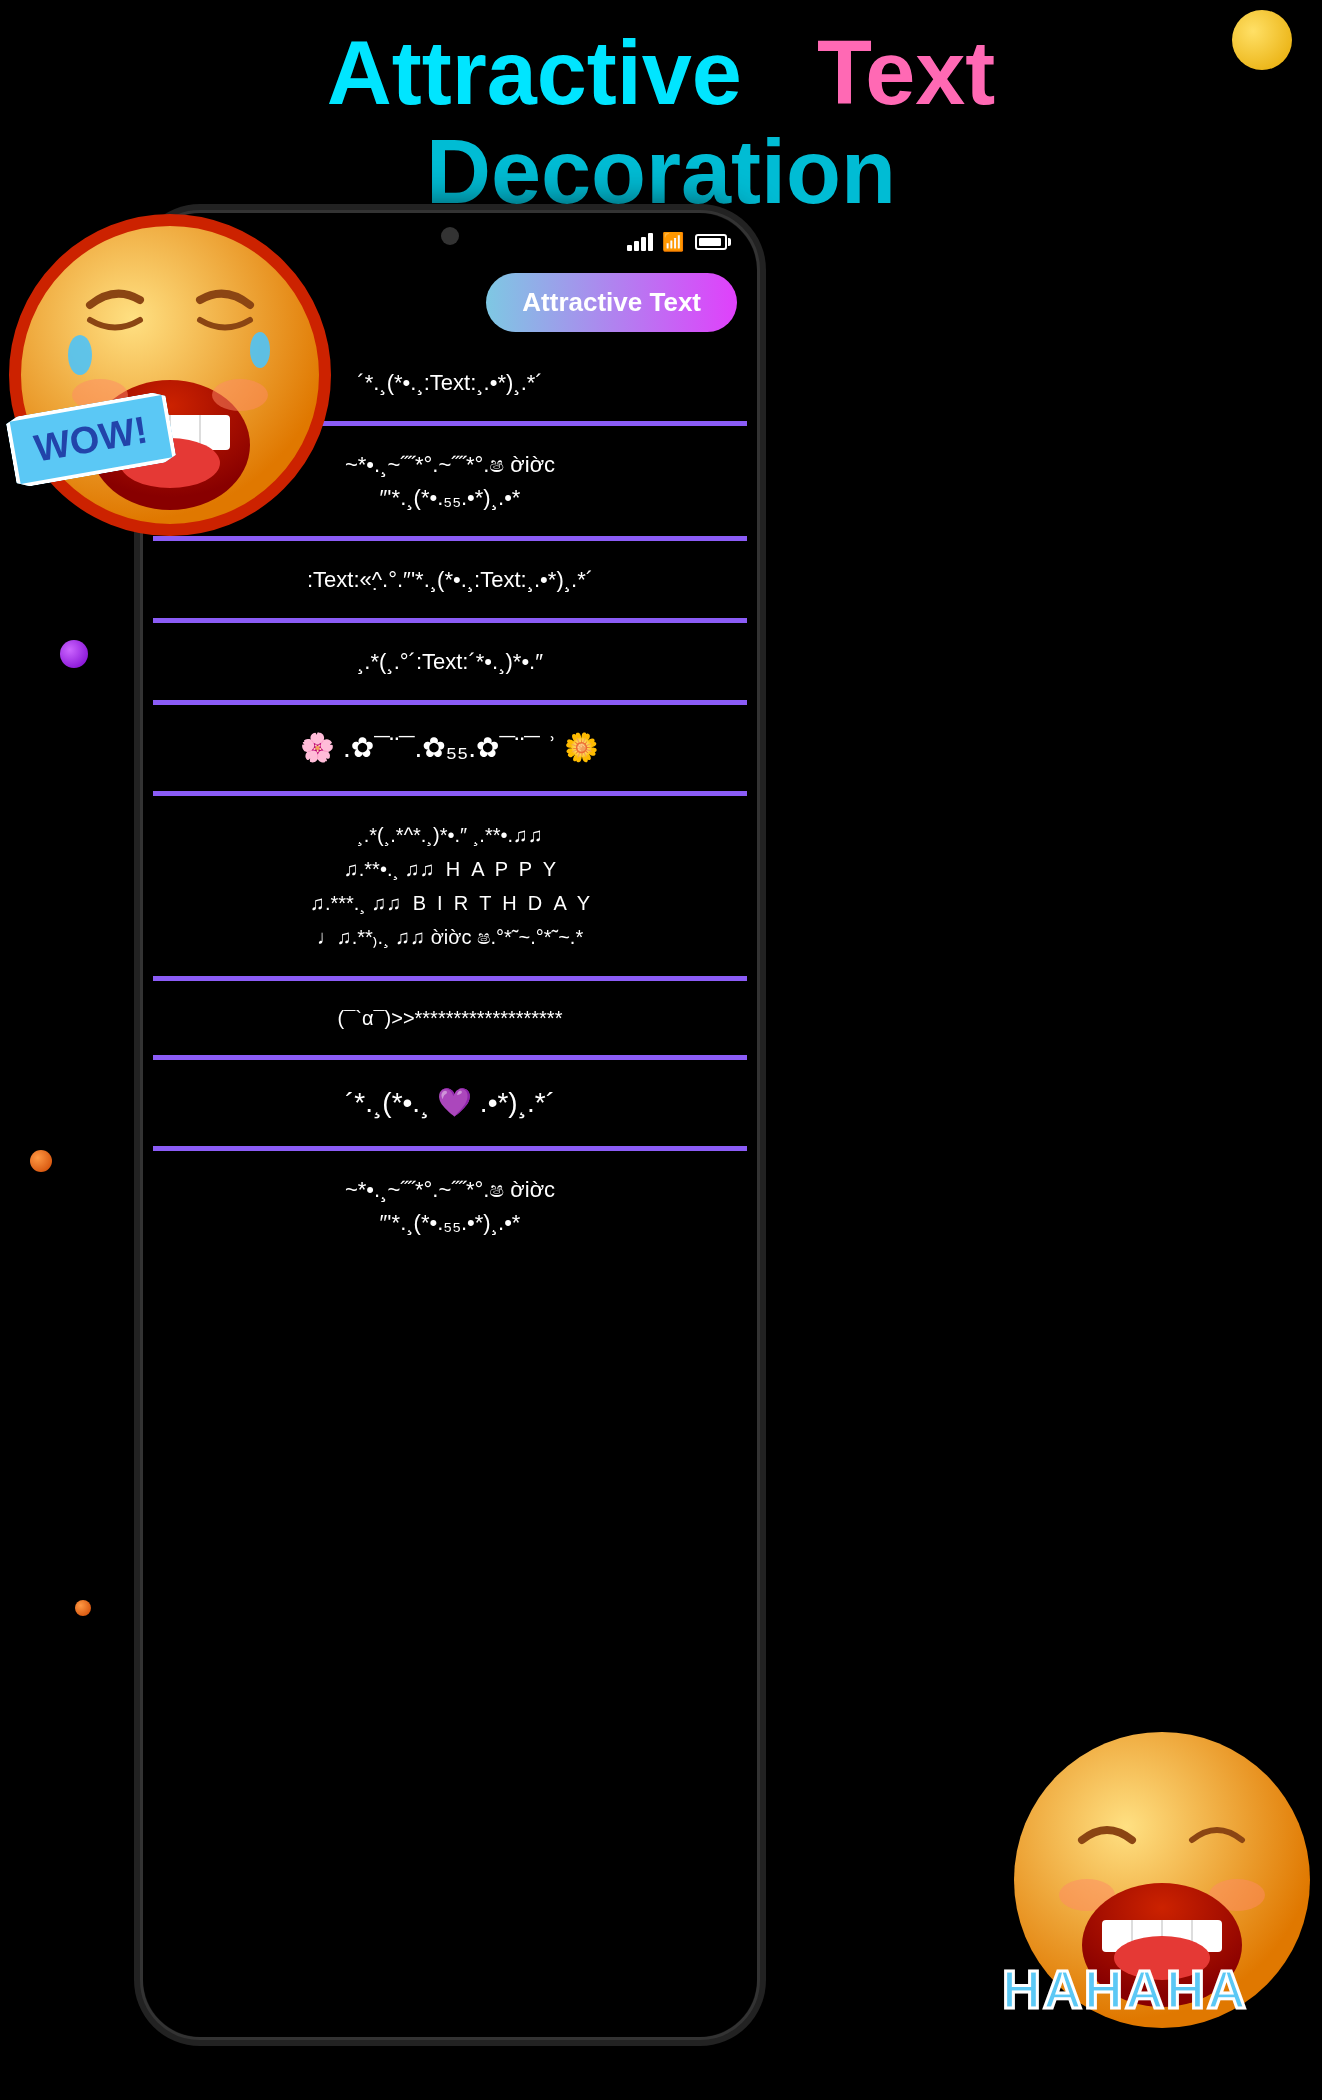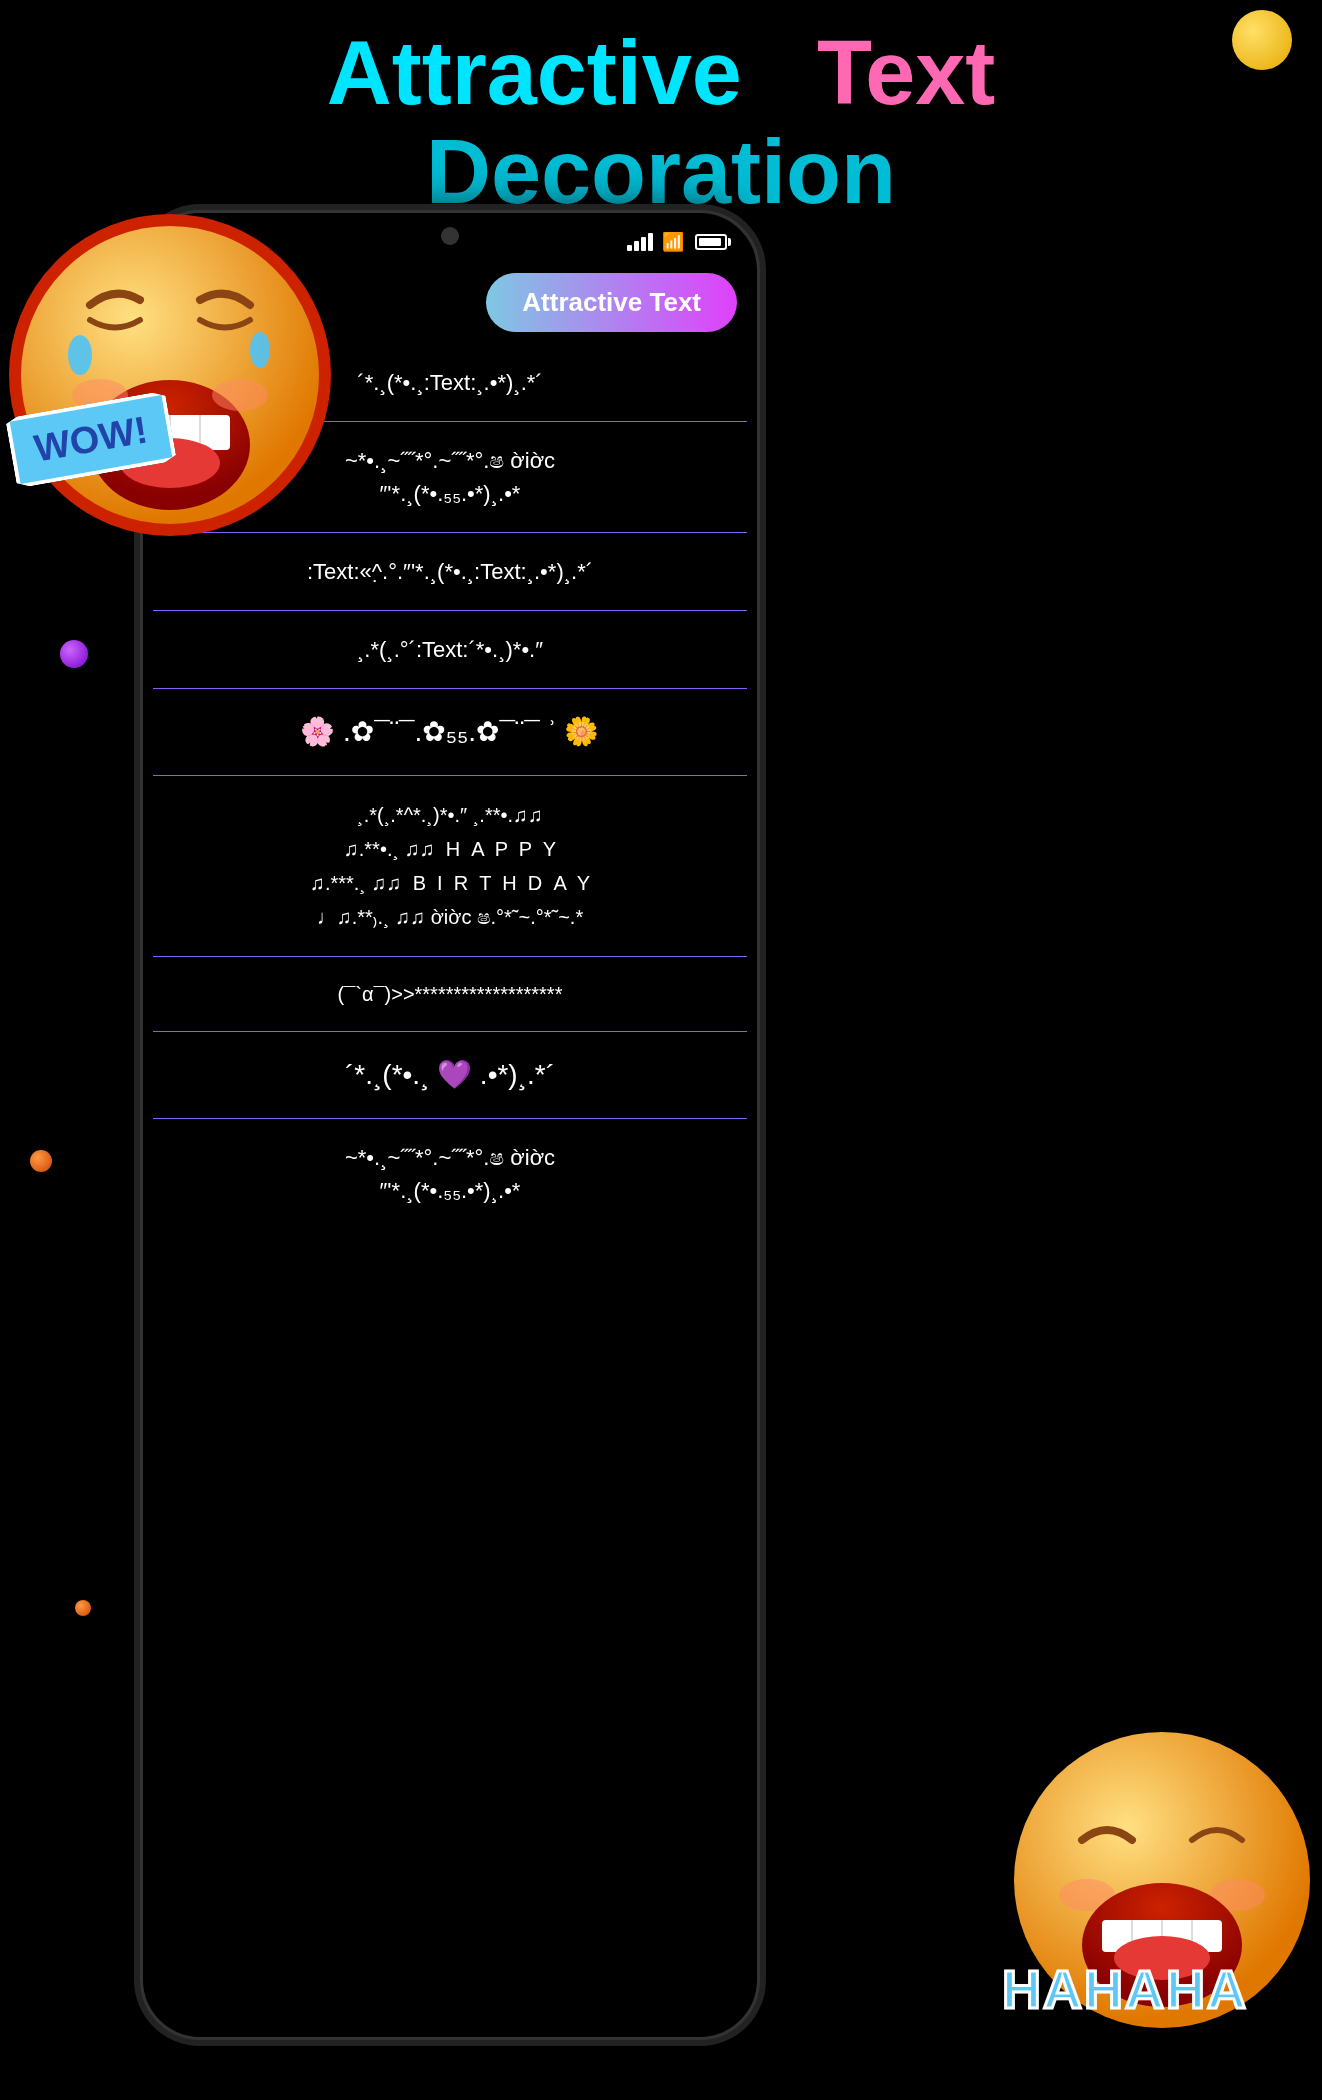--- a/index.html
+++ b/index.html
@@ -211,21 +211,21 @@
       font-weight: 600;
       cursor: pointer;
     }
 
     
     .dec-list {
       padding: 0 10px;
     }
 
     .dec-item {
-      border-bottom: 1px solid #8b5cf6;
+      border-bottom: 5px solid #8b5cf6;
       padding: 22px 10px;
       color: #fff;
       font-size: 22px;
       line-height: 1.5;
       text-align: center;
       cursor: pointer;
     }
 
     .dec-item:last-child {
       border-bottom: none;

